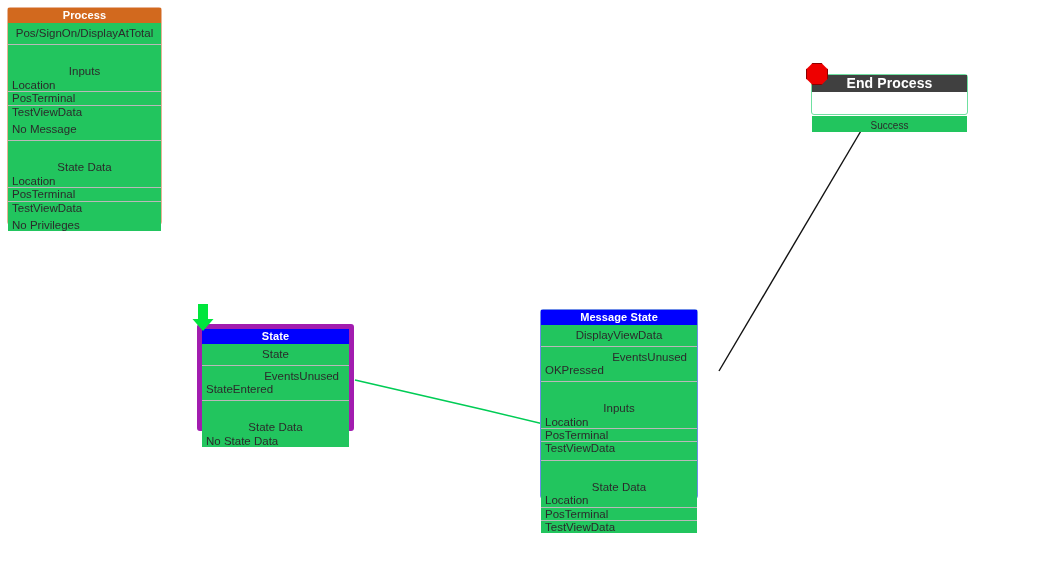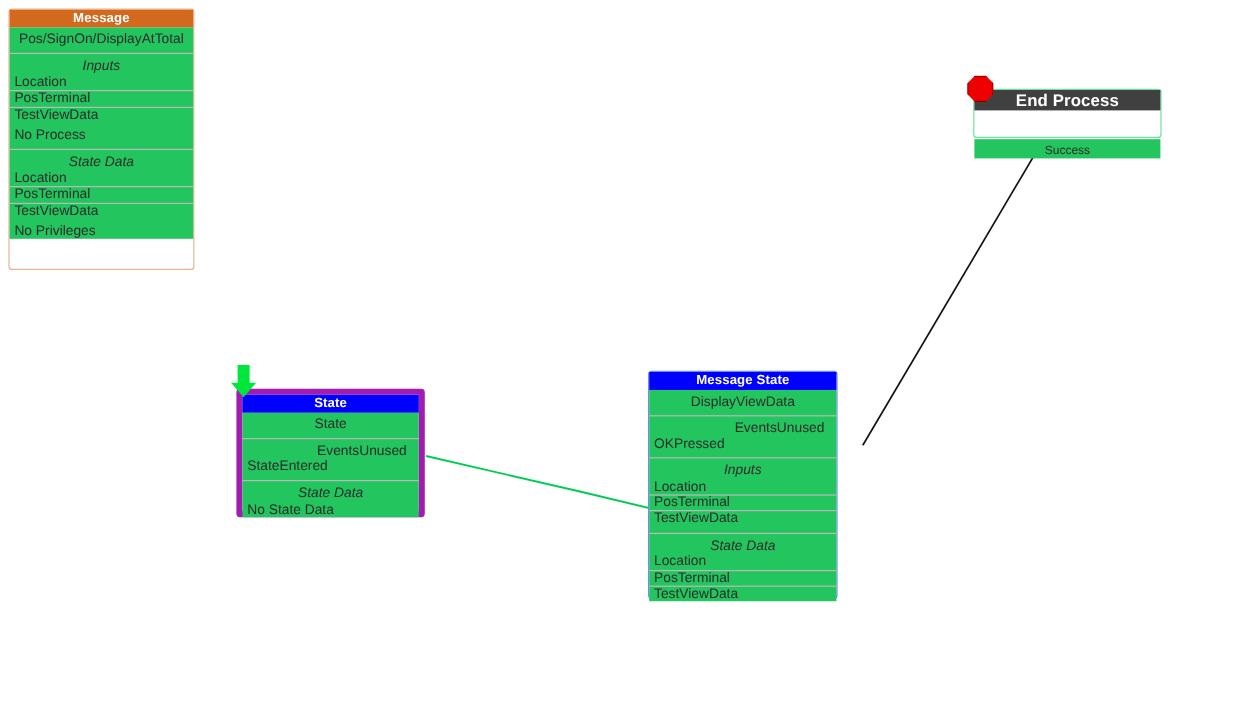--- a/index.html
+++ b/index.html
@@ -52,23 +52,22 @@
     padding: 0 4px;
     white-space: nowrap;
     position: relative;
   }
   .row.center { text-align: center; }
   .row.pad-t { padding-top: 4px; }
   .row.sep-top { border-top: 1px solid #b9b9b9; }
   .row.sep-bot { border-bottom: 1px solid #b9b9b9; }
   .row.section {
     text-align: center;
-    padding-top: 4px;
+    padding-top: 20px;
     padding-bottom: 1px;
-    font-style: italic;
   }
   .row.split {
     display: flex;
     justify-content: flex-end;
     align-items: baseline;
     padding-top: 4px;
   }
   .row.split .lbl { padding-left: 26px; }
   .row.split .val { padding-right: 6px; }
   .spacer { height: 5px; }
@@ -158,33 +157,33 @@
         <path d="M0,0 L10,3.4 L0,6.8 L2.8,3.4 z" fill="#111111"></path>
       </marker>
     </defs>
 
     <path d="M355,380 L485,410 L556,427" fill="none" stroke="#00cc55" stroke-width="1.6" marker-end="url(#arrow-green)"></path>
 
     <path d="M719,371 L868,119" fill="none" stroke="#111111" stroke-width="1.4" marker-end="url(#arrow-black)"></path>
   </svg>
 
   <div class="node" id="process-node">
-    <div class="node-header">Message</div>
+    <div class="node-header">Process</div>
     <div class="node-body">
 
       <div class="row center pad-t">Pos/SignOn/DisplayAtTotal</div>
       <div class="spacer"></div>
 
       <div class="row section sep-top">Inputs</div>
       <div class="row sep-bot">Location</div>
       <div class="row sep-bot">PosTerminal</div>
       <div class="row">TestViewData</div>
       <div class="spacer"></div>
 
-      <div class="row">No Process</div>
+      <div class="row">No Message</div>
       <div class="spacer"></div>
 
       <div class="row section sep-top">State Data</div>
       <div class="row sep-bot">Location</div>
       <div class="row sep-bot">PosTerminal</div>
       <div class="row">TestViewData</div>
       <div class="spacer"></div>
 
       <div class="row">No Privileges</div>
     </div>

